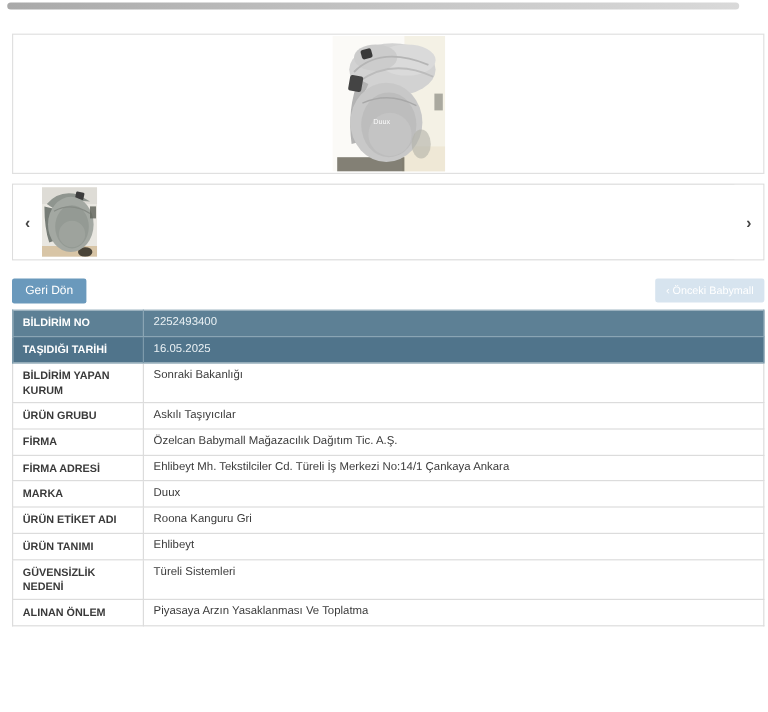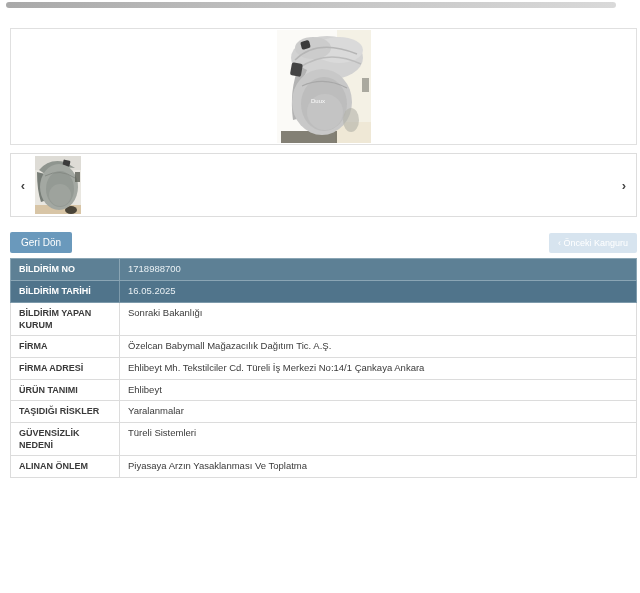--- a/index.html
+++ b/index.html
@@ -29,21 +29,21 @@
     width:24px;display:flex;align-items:center;justify-content:center;
     color:#444;font-size:13px;font-weight:bold;cursor:pointer;background:#fff;border:none;
   }
   .thumb{
     width:46px;height:58px;margin:2px 0 2px 0;border:none;padding:0;background:#fff;cursor:pointer;
   }
   .car-spacer{flex:1;}
   
   .toolbar{
     position:absolute;top:231px;left:10px;width:627px;height:22px;
-    display:flex;align-items:flex-end;
+    display:flex;align-items:center;
   }
   .btn-back{
     background:#6a99bc;color:#fff;border:none;border-radius:2px;
     font-size:10px;padding:5px 11px;cursor:pointer;font-family:inherit;
   }
   .toolbar .right-group{margin-left:auto;display:flex;gap:4px;}
   .btn-nav{
     background:#d7e4ef;color:#ffffff;border:none;border-radius:2px;
     font-size:9px;padding:5px 9px;cursor:default;font-family:inherit;
   }
@@ -126,53 +126,61 @@
       <rect x="40" y="16" width="5" height="10" fill="#5c6058" opacity="0.8"></rect>
     </svg>
   </button>
   <div class="car-spacer"></div>
   <button class="car-arrow">›</button>
 </div>
 
 <div class="toolbar">
   <button class="btn-back">Geri Dön</button>
   <div class="right-group">
-    <button class="btn-nav">‹ Önceki Kanguru</button>
+    <button class="btn-nav">‹ Önceki Babymall</button>
   </div>
 </div>
 
 <table class="detail">
   <tbody>
       <tr>
         <td class="lbl">BİLDİRİM NO</td>
-        <td class="val">1718988700</td>
+        <td class="val">2252493400</td>
       </tr>
       <tr>
-        <td class="lbl">BİLDİRİM TARİHİ</td>
+        <td class="lbl">TAŞIDIĞI TARİHİ</td>
         <td class="val">16.05.2025</td>
       </tr>
       <tr>
         <td class="lbl">BİLDİRİM YAPAN KURUM</td>
         <td class="val">Sonraki Bakanlığı</td>
+      </tr>
+      <tr>
+        <td class="lbl">ÜRÜN GRUBU</td>
+        <td class="val">Askılı Taşıyıcılar</td>
       </tr>
       <tr>
         <td class="lbl">FİRMA</td>
         <td class="val">Özelcan Babymall Mağazacılık Dağıtım Tic. A.Ş.</td>
       </tr>
       <tr>
         <td class="lbl">FİRMA ADRESİ</td>
         <td class="val">Ehlibeyt Mh. Tekstilciler Cd. Türeli İş Merkezi No:14/1 Çankaya Ankara</td>
       </tr>
       <tr>
+        <td class="lbl">MARKA</td>
+        <td class="val">Duux</td>
+      </tr>
+      <tr>
+        <td class="lbl">ÜRÜN ETİKET ADI</td>
+        <td class="val">Roona Kanguru Gri</td>
+      </tr>
+      <tr>
         <td class="lbl">ÜRÜN TANIMI</td>
         <td class="val">Ehlibeyt</td>
-      </tr>
-      <tr>
-        <td class="lbl">TAŞIDIĞI RİSKLER</td>
-        <td class="val">Yaralanmalar</td>
       </tr>
       <tr>
         <td class="lbl">GÜVENSİZLİK NEDENİ</td>
         <td class="val">Türeli Sistemleri</td>
       </tr>
       <tr>
         <td class="lbl">ALINAN ÖNLEM</td>
         <td class="val">Piyasaya Arzın Yasaklanması Ve Toplatma</td>
       </tr>
     </tbody>

